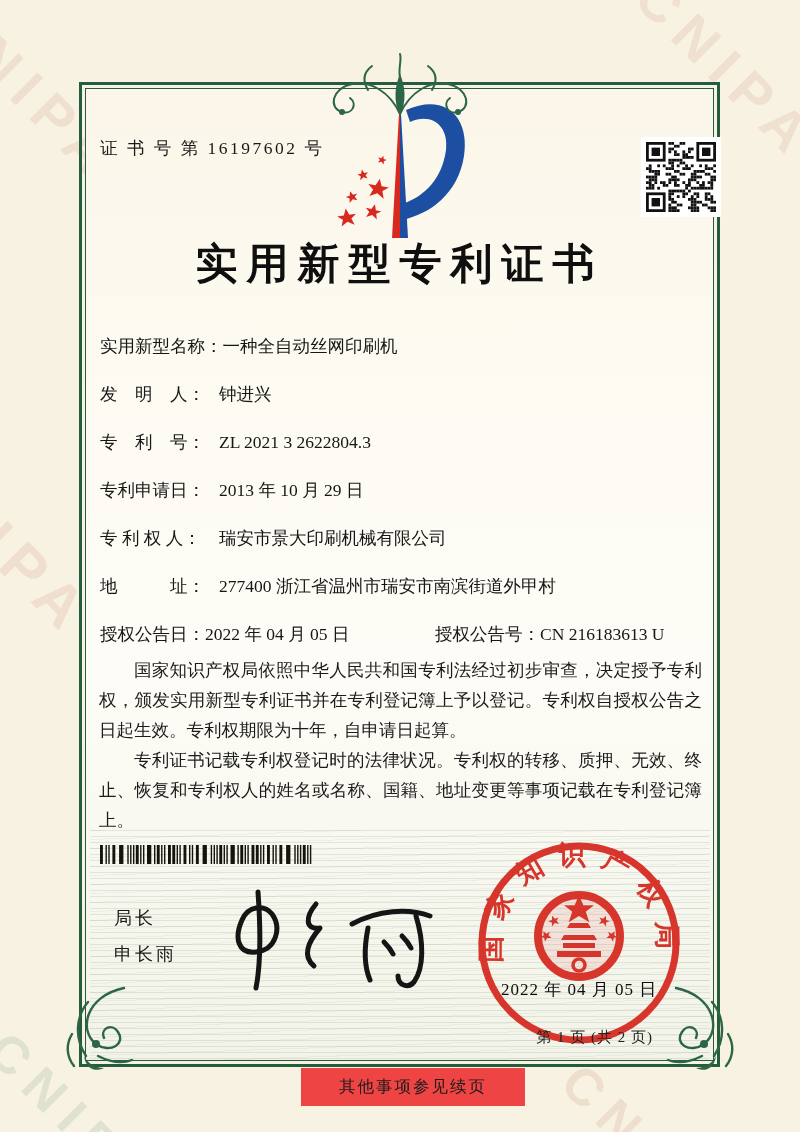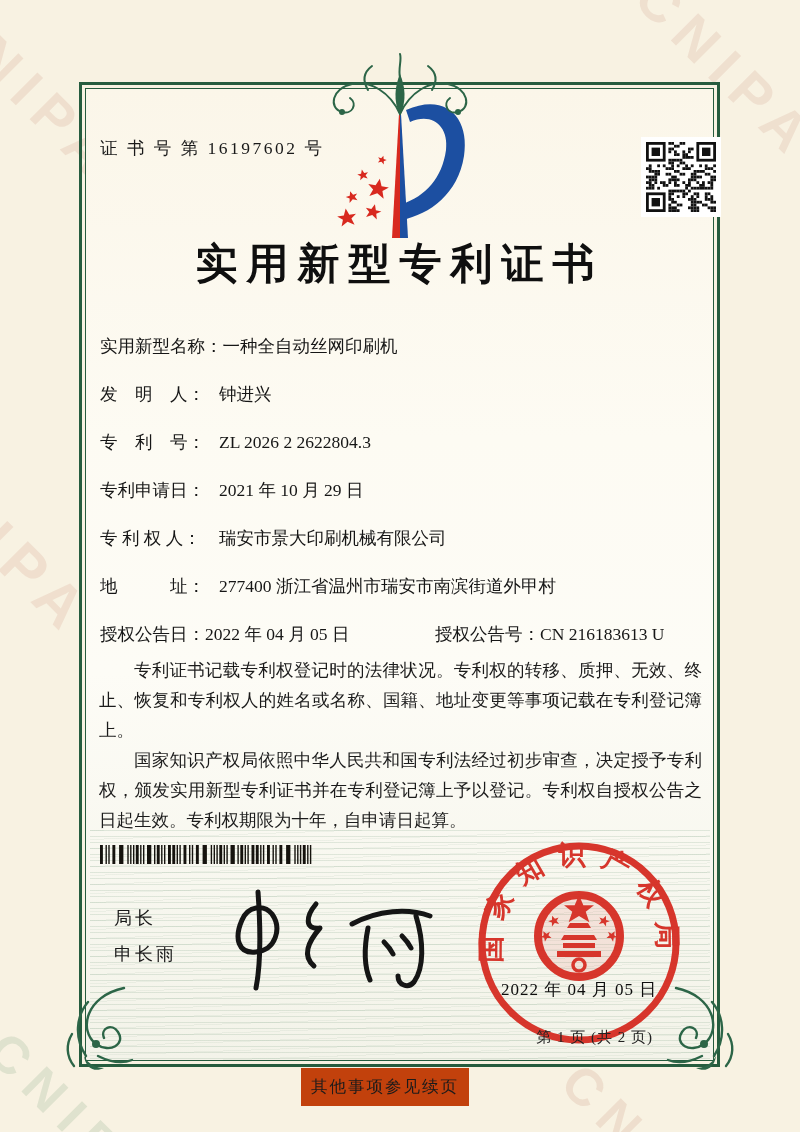--- a/index.html
+++ b/index.html
@@ -80,22 +80,22 @@
   .seal-date {
     position:absolute; left:494px; top:978px; width:170px; text-align:center;
     font-size:17px; color:#0d0d0d; letter-spacing:1px; z-index:7; white-space:nowrap;
   }
 
   .page-info {
     position:absolute; left:85px; top:1028px; width:522px; text-align:right;
     font-size:15px; color:#222; z-index:7; letter-spacing:1px;margin-left:46px;
   }
   .cont-box {
-    position:absolute; left:301px; top:1068px; width:168px; height:38px;
-    background:#c2410c; z-index:5; text-align:center; line-height:38px;
+    position:absolute; left:301px; top:1068px; width:224px; height:38px;
+    background:#ef4444; z-index:5; text-align:center; line-height:38px;
     font-size:16.5px; color:#1b1b1b; letter-spacing:2px;
   }
 </style>
 </head>
 <body>
 
 <div class="page">
 
   <div class="wm wm1">CNIPA</div>
   <div class="wm wm2">CNIPA</div>
@@ -375,39 +375,39 @@
 
   <div class="title">实用新型专利证书</div>
 
   <div class="field-row r1">
     <span class="field-label">实用新型名称：</span><span class="field-value">一种全自动丝网印刷机</span>
   </div>
   <div class="field-row r2">
     <span class="field-label">发　明　人：</span><span class="field-value">钟进兴</span>
   </div>
   <div class="field-row r3">
-    <span class="field-label">专　利　号：</span><span class="field-value">ZL 2026 2 2622804.3</span>
+    <span class="field-label">专　利　号：</span><span class="field-value">ZL 2021 3 2622804.3</span>
   </div>
   <div class="field-row r4">
-    <span class="field-label">专利申请日：</span><span class="field-value">2021 年 10 月 29 日</span>
+    <span class="field-label">专利申请日：</span><span class="field-value">2013 年 10 月 29 日</span>
   </div>
   <div class="field-row r5">
     <span class="field-label">专 利 权 人：</span><span class="field-value">瑞安市景大印刷机械有限公司</span>
   </div>
   <div class="field-row r6">
     <span class="field-label">地　　　址：</span><span class="field-value">277400 浙江省温州市瑞安市南滨街道外甲村</span>
   </div>
   <div class="field-row r7">
     <span><span>授权公告日：</span><span>2022 年 04 月 05 日</span></span>
     <span class="grant-b"><span>授权公告号：</span><span>CN 216183613 U</span></span>
   </div>
 
   <div class="paras">
+    <p>国家知识产权局依照中华人民共和国专利法经过初步审查，决定授予专利权，颁发实用新型专利证书并在专利登记簿上予以登记。专利权自授权公告之日起生效。专利权期限为十年，自申请日起算。</p>
     <p>专利证书记载专利权登记时的法律状况。专利权的转移、质押、无效、终止、恢复和专利权人的姓名或名称、国籍、地址变更等事项记载在专利登记簿上。</p>
-    <p>国家知识产权局依照中华人民共和国专利法经过初步审查，决定授予专利权，颁发实用新型专利证书并在专利登记簿上予以登记。专利权自授权公告之日起生效。专利权期限为十年，自申请日起算。</p>
   </div>
 
   <svg class="barcode" id="barcode-svg" width="218" height="19" viewBox="0 0 218 19">
       <rect x="0.0" y="0" width="2.9" height="19" fill="#16130e"></rect>
       <rect x="5.5" y="0" width="1.4" height="19" fill="#16130e"></rect>
       <rect x="8.3" y="0" width="1.4" height="19" fill="#16130e"></rect>
       <rect x="12.4" y="0" width="2.9" height="19" fill="#16130e"></rect>
       <rect x="19.1" y="0" width="4.3" height="19" fill="#16130e"></rect>
       <rect x="27.3" y="0" width="1.4" height="19" fill="#16130e"></rect>
       <rect x="30.1" y="0" width="1.4" height="19" fill="#16130e"></rect>

